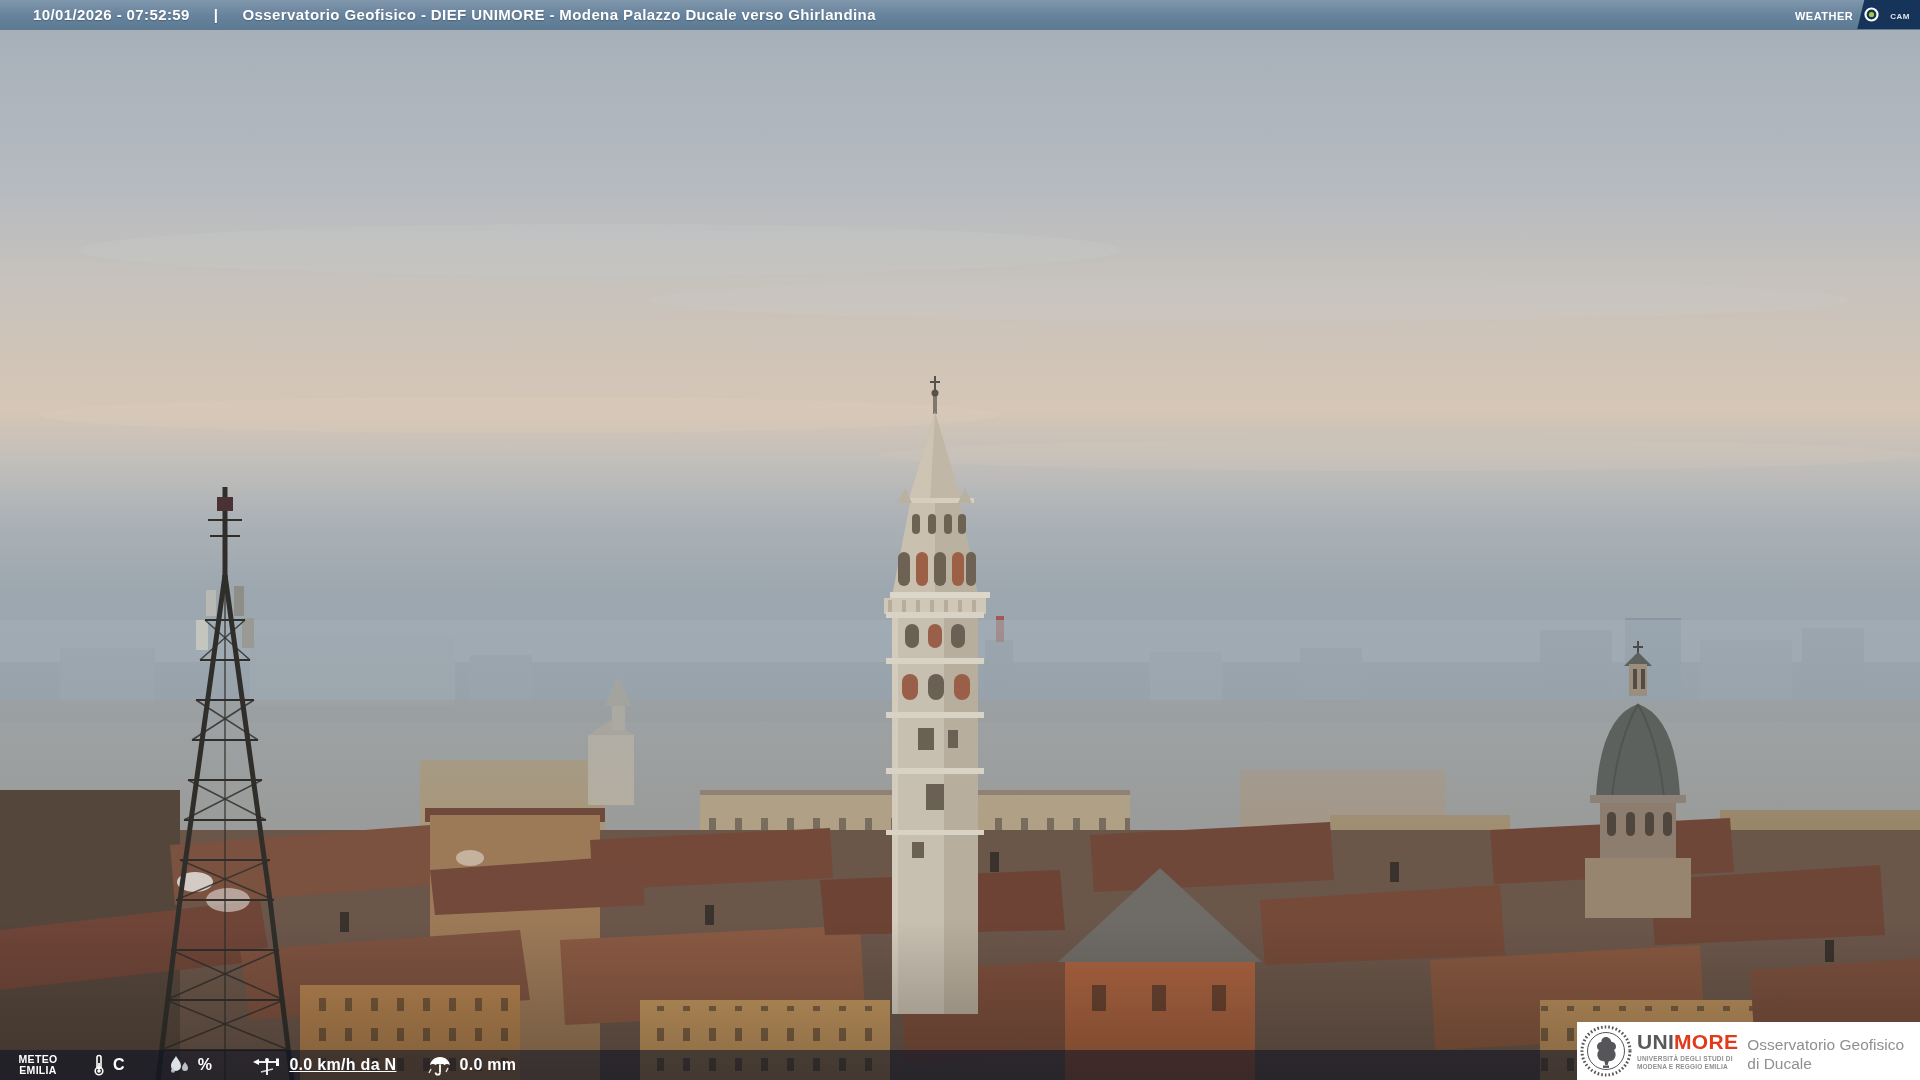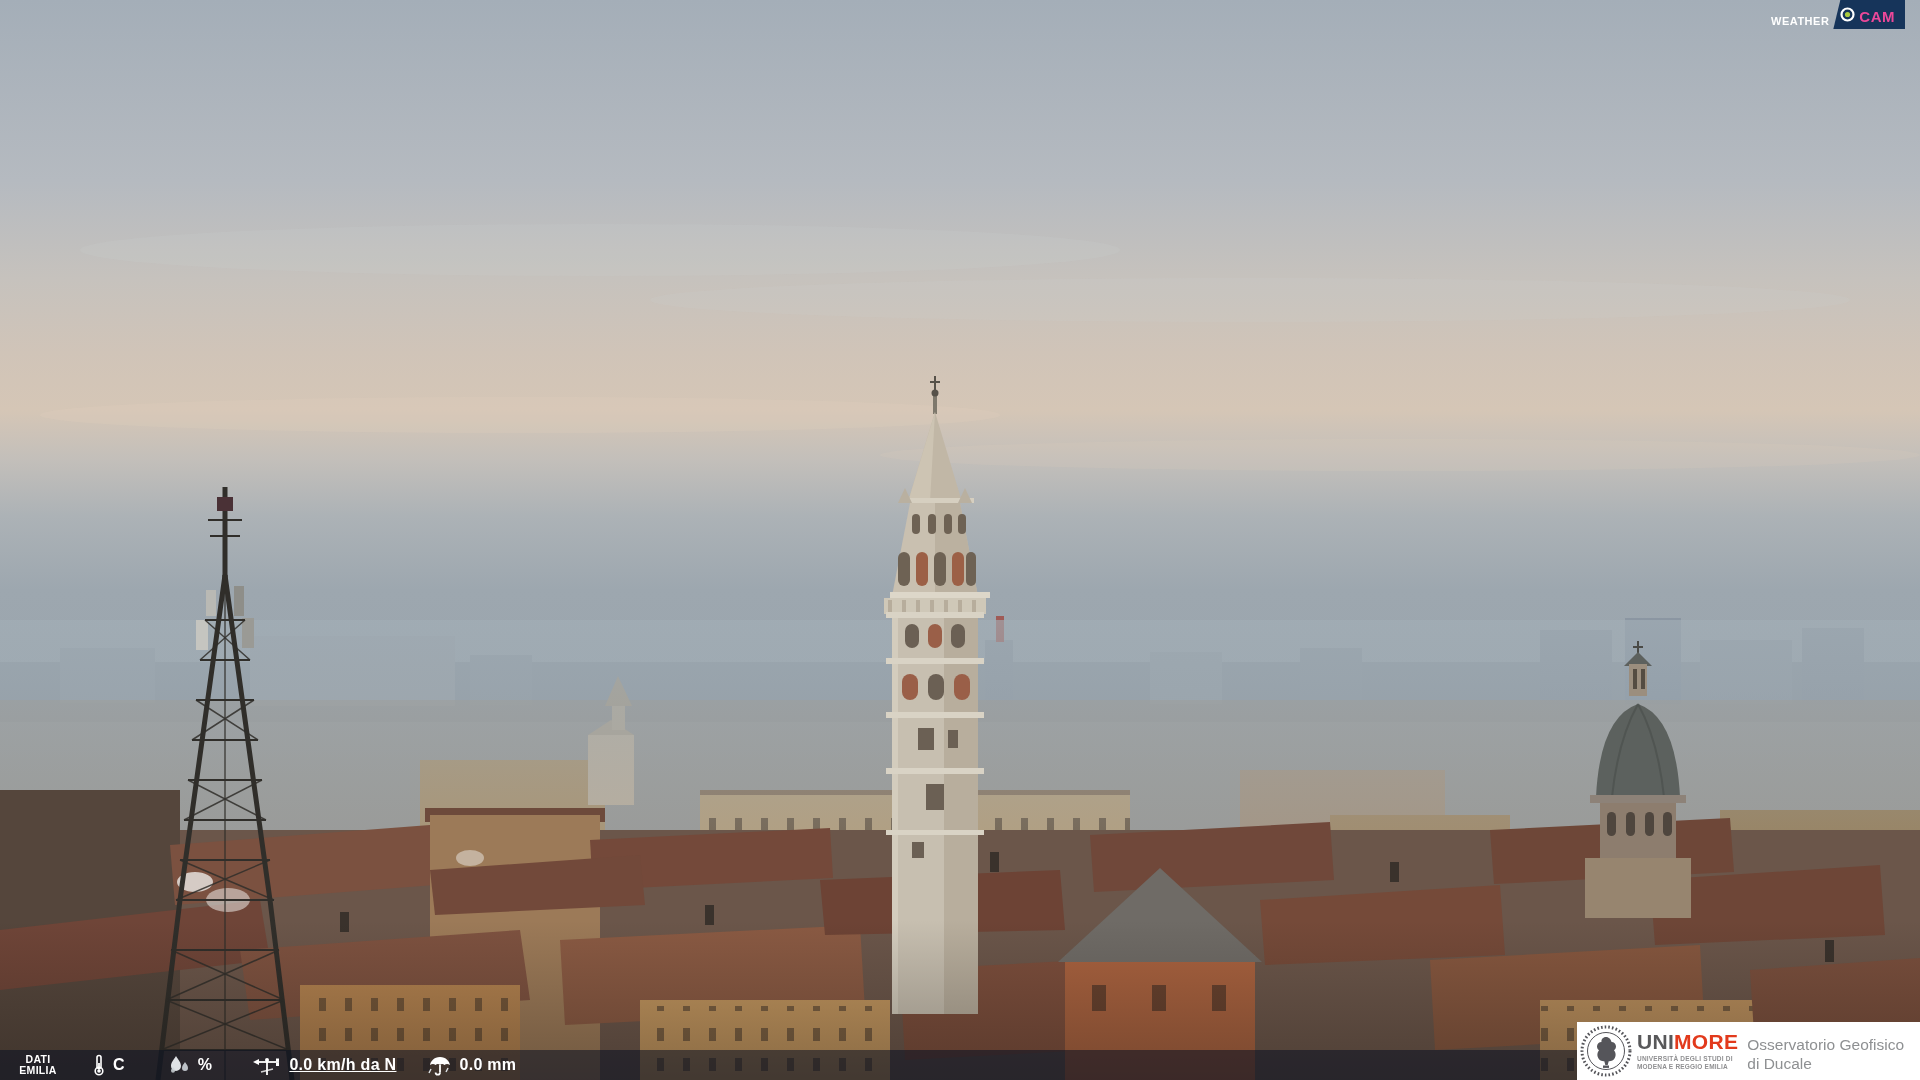--- a/index.html
+++ b/index.html
@@ -15,34 +15,34 @@
     display:flex; align-items:center;
     background:linear-gradient(180deg,#8097ac 0%,#66829c 55%,#5d7a93 100%);
     border-bottom:1px solid rgba(45,65,85,.35);
     color:#fff; font-weight:bold; font-size:15px; letter-spacing:.4px;
     text-shadow:0 1px 1px rgba(30,45,60,.35);
     white-space:nowrap;
   }
   .top-bar .timestamp { margin-left:33px; }
   .top-bar .sep { margin:0 24px; font-weight:bold; }
   .wc-logo {
-    position:absolute; right:15px; top:0; height:29px; z-index:11;
-    display:flex; align-items:flex-end;
+    position:absolute; right:0; top:0; height:29px; z-index:11;
+    display:flex; align-items:center;
   }
   .wc-weather {
     color:#fff; font-variant:small-caps; font-weight:bold; font-size:16px;
     letter-spacing:.5px; margin-right:4px; text-transform:lowercase;
   }
   .wc-box {
     height:29px; display:flex; align-items:center; background:#16345a;
     padding:0 10px 0 7px; clip-path:polygon(7px 0, 100% 0, 100% 100%, 0 100%);
   }
   .wc-cam {
-    color:#ec4899; font-variant:small-caps; font-weight:bold; font-size:21px;
-    letter-spacing:.5px; margin-left:4px; text-transform:lowercase;
+    color:#e5e5e5; font-variant:small-caps; font-weight:bold; font-size:12px;
+    letter-spacing:.5px; margin-left:11px; text-transform:lowercase;
   }
 
   
   .bottom-bar {
     position:absolute; left:0; right:0; bottom:0; height:30px; z-index:9;
     background:rgba(10,16,34,.55);
     display:flex; align-items:center; color:#fff; font-weight:bold;
     white-space:nowrap;
   }
   .meteo-label {
@@ -303,34 +303,39 @@
         <rect x="1626" y="812" width="9" height="24" rx="4.5"></rect>
         <rect x="1645" y="812" width="9" height="24" rx="4.5"></rect>
         <rect x="1663" y="812" width="9" height="24" rx="4.5"></rect>
       </g>
       <rect x="1585" y="858" width="106" height="60" fill="#97856f"></rect>
     </g>
 
     <rect x="0" y="920" width="1920" height="160" fill="url(#vigGrad)"></rect>
   </svg>
 
+  <div class="top-bar">
+    <span class="timestamp">10/01/2026 - 07:52:59</span>
+    <span class="sep">|</span>
+    <span class="title">Osservatorio Geofisico - DIEF UNIMORE - Modena Palazzo Ducale verso Ghirlandina</span>
+  </div>
   <div class="wc-logo">
     <span class="wc-weather">Weather</span>
     <span class="wc-box">
       <svg width="15" height="15" viewBox="0 0 15 15">
         <circle cx="7.5" cy="7.5" r="6" fill="none" stroke="#ffffff" stroke-width="2.2"></circle>
         <circle cx="7.5" cy="7.5" r="2.6" fill="#a9c93f"></circle>
       </svg>
       <span class="wc-cam">Cam</span>
     </span>
   </div>
 
   <div class="bottom-bar">
     <div class="meteo-label">
-      <div>DATI</div>
+      <div>METEO</div>
       <div>EMILIA</div>
     </div>
 
     <div class="reading rd-temp">
       <svg width="14" height="22" viewBox="0 0 14 22">
         <rect x="5" y="1.5" width="4" height="13" rx="2" fill="none" stroke="#ffffff" stroke-width="1.6"></rect>
         <circle cx="7" cy="17" r="3.8" fill="none" stroke="#ffffff" stroke-width="1.6"></circle>
         <circle cx="7" cy="17" r="1.8" fill="#ffffff"></circle>
         <line x1="7" y1="15.5" x2="7" y2="9" stroke="#ffffff" stroke-width="1.8"></line>
       </svg>

